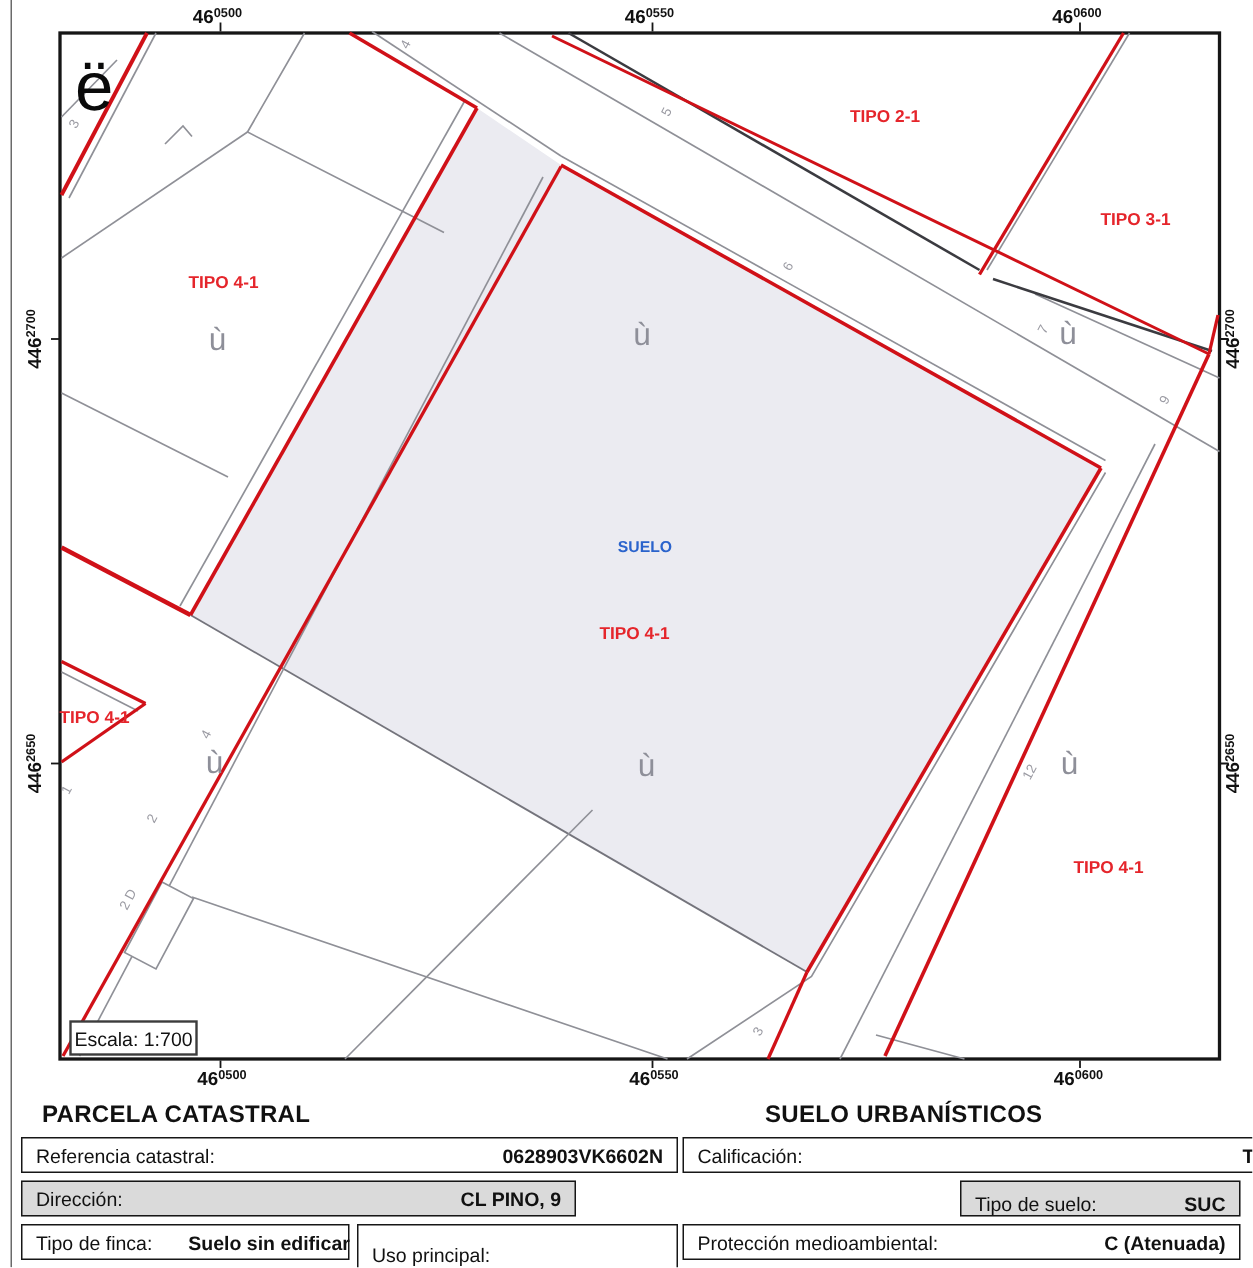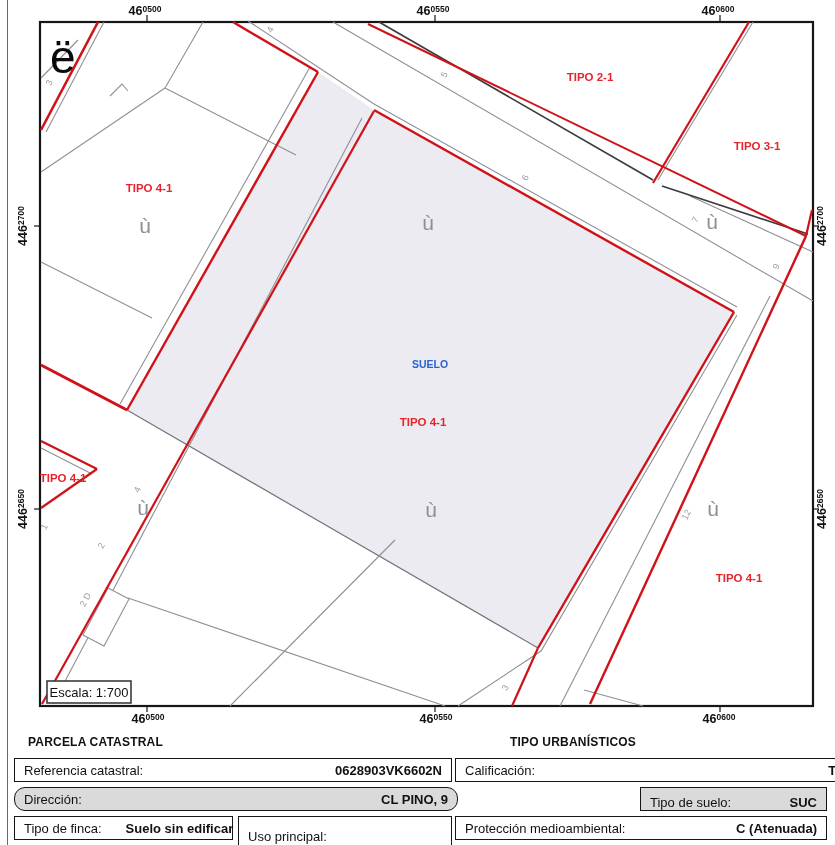--- a/index.html
+++ b/index.html
@@ -6,21 +6,21 @@
   .page{position:relative;width:835px;height:845px;background:#fff;overflow:hidden;
         font-family:"Liberation Sans", sans-serif;color:#111;}
   .page-border{position:absolute;left:7px;top:0;width:1px;height:845px;background:#6a6a6a;}
   svg text{font-family:"Liberation Sans", sans-serif;}
   .tbl-box{position:absolute;box-sizing:border-box;border:1.5px solid #161616;background:#fff;
            display:flex;align-items:center;justify-content:space-between;
            padding:0 9px;font-size:13px;white-space:nowrap;}
   .tbl-box.gray{background:#dadada;}
   .tbl-box.inline{justify-content:flex-start;gap:18px;}
   .tbl-box .val{font-weight:bold;}
-  .sec-title{position:absolute;font-size:12px;font-weight:bold;letter-spacing:.2px;}
+  .sec-title{position:absolute;font-size:16px;font-weight:bold;letter-spacing:.2px;}
 </style>
 </head>
 <body>
 
 <div class="page">
   <div class="page-border"></div>
 
   <svg width="835" height="730" viewBox="0 0 835 730" style="position:absolute;left:0;top:0;">
 
     <rect x="40" y="22" width="773" height="684" fill="#ffffff" stroke="#161616" stroke-width="2.2"></rect>
@@ -136,28 +136,28 @@
       <text transform="rotate(-90 826 509)" x="826" y="509"><tspan>446</tspan><tspan font-size="8.5" dy="-3.5">2650</tspan></text>
     </g>
 
     <g>
       <rect x="47" y="681" width="84" height="22" fill="#ffffff" stroke="#3c3c3c" stroke-width="1.6"></rect>
       <text x="89" y="697" font-size="13" fill="#111" text-anchor="middle">Escala: 1:700</text>
     </g>
   </svg>
 
   <div class="sec-title" style="left:28px;top:735px;">PARCELA CATASTRAL</div>
-  <div class="sec-title" style="left:510px;top:735px;">TIPO URBANÍSTICOS</div>
+  <div class="sec-title" style="left:510px;top:735px;">SUELO URBANÍSTICOS</div>
 
   <div class="tbl-box" style="left:14px;top:758px;width:438px;height:24px;">
     <span>Referencia catastral:</span>
     <span class="val">0628903VK6602N</span>
   </div>
 
-  <div class="tbl-box gray" style="left:14px;top:787px;width:444px;height:24px;border-radius:11px;">
+  <div class="tbl-box gray" style="left:14px;top:787px;width:370px;height:24px;">
     <span>Dirección:</span>
     <span class="val">CL PINO, 9</span>
   </div>
 
   <div class="tbl-box inline" style="left:14px;top:816px;width:219px;height:24px;gap:24px;">
     <span>Tipo de finca:</span>
     <span class="val">Suelo sin edificar</span>
   </div>
 
   <div class="tbl-box" style="left:238px;top:816px;width:214px;height:41px;">

